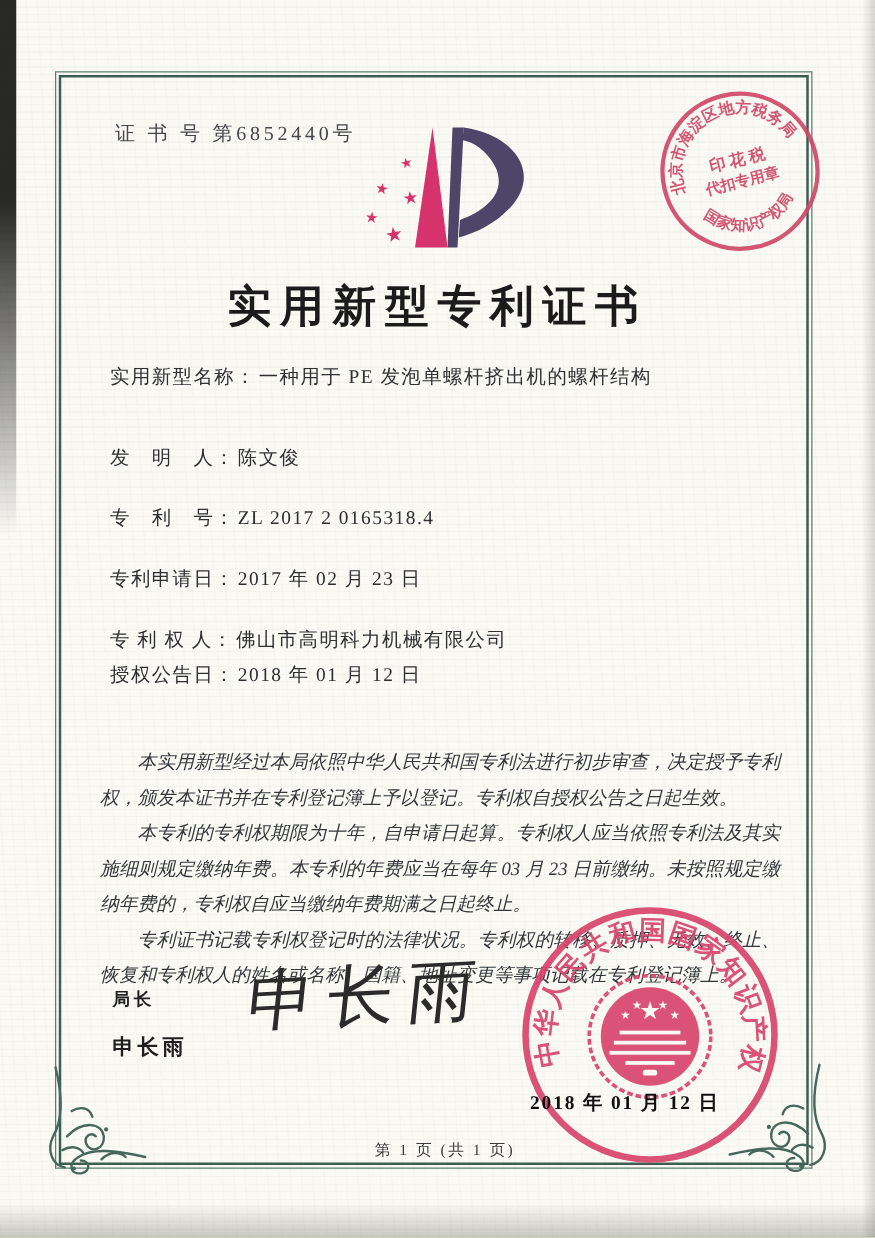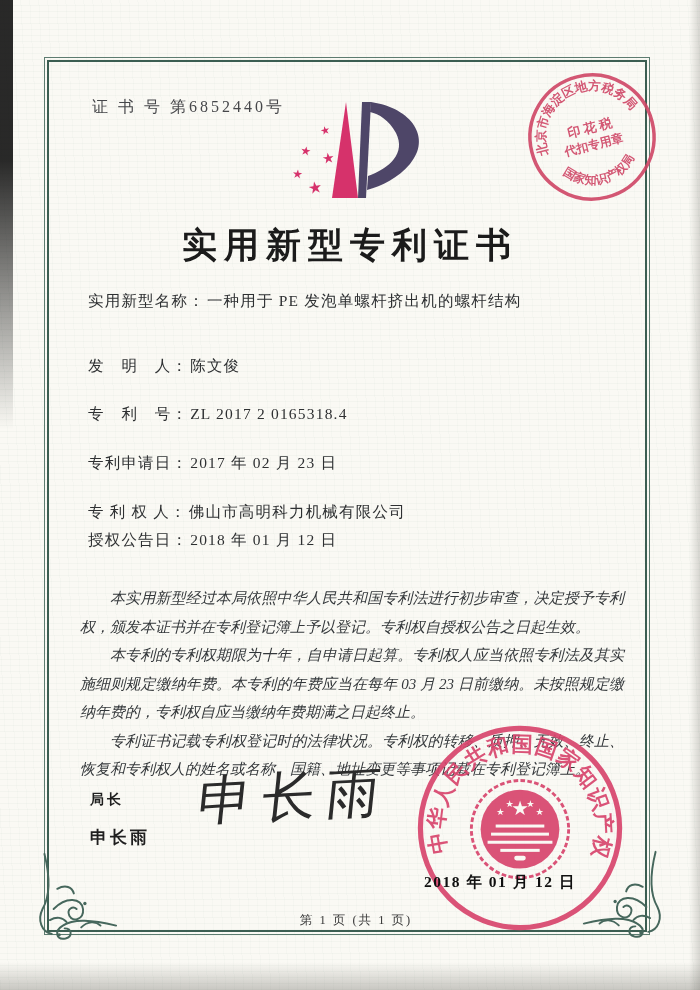--- a/index.html
+++ b/index.html
@@ -38,21 +38,21 @@
   .logo{position:absolute;left:274px;top:98px;width:160px;height:105px;}
 
   .title{position:absolute;left:0;right:0;top:202px;text-align:center;
     font-size:35px;letter-spacing:7px;color:#1b1b1b;font-weight:700;margin-top:20px;}
 
   .field{position:absolute;left:88px;right:64px;font-size:15.5px;color:#2e3032;
     letter-spacing:1.2px;white-space:nowrap;}
   .f0{top:291px}.f1{top:356px}.f2{top:404px}.f3{top:453px}.f4{top:502px}.f5{top:530px}
   .field .lbl{margin-right:2px;}
 
-  .paras{position:absolute;left:80px;top:584px;width:544px;
+  .paras{position:absolute;left:80px;top:596px;width:544px;
     font-size:15px;line-height:28.5px;color:#34383b;text-align:justify;
     font-style:italic;}
   .paras p{margin:0;text-indent:2em;}
 
   .signer-title{position:absolute;left:90px;top:791px;font-size:14px;letter-spacing:3px;
     color:#1f1f1f;font-weight:700;font-family:"Liberation Sans","DejaVu Sans",sans-serif;}
   .signer-name{position:absolute;left:90px;top:826px;font-size:17px;letter-spacing:3px;
     color:#1f1f1f;font-weight:600;font-family:"Liberation Sans","DejaVu Sans",sans-serif;}
   .signature{position:absolute;left:198px;top:760px;width:230px;font-size:54px;color:#2b2b2b;
     letter-spacing:10px;transform:rotate(-3deg) skewX(-9deg);white-space:nowrap;}

